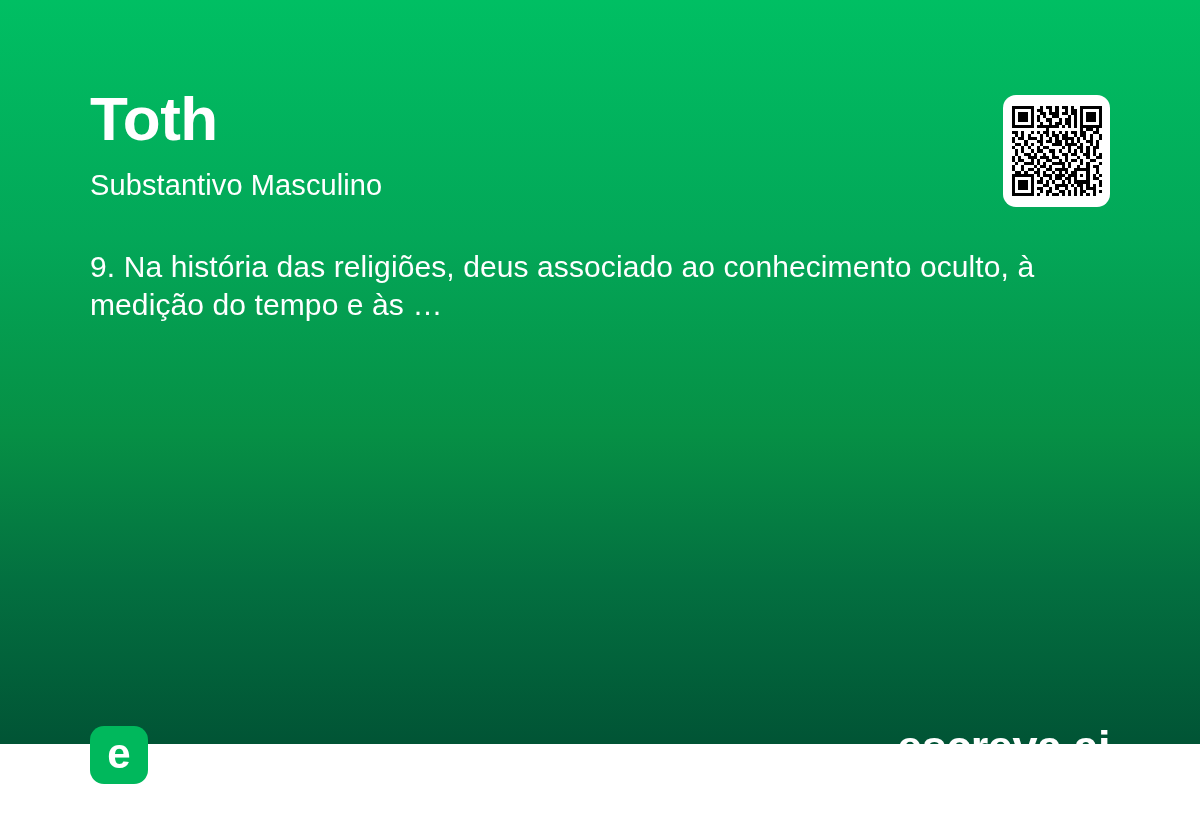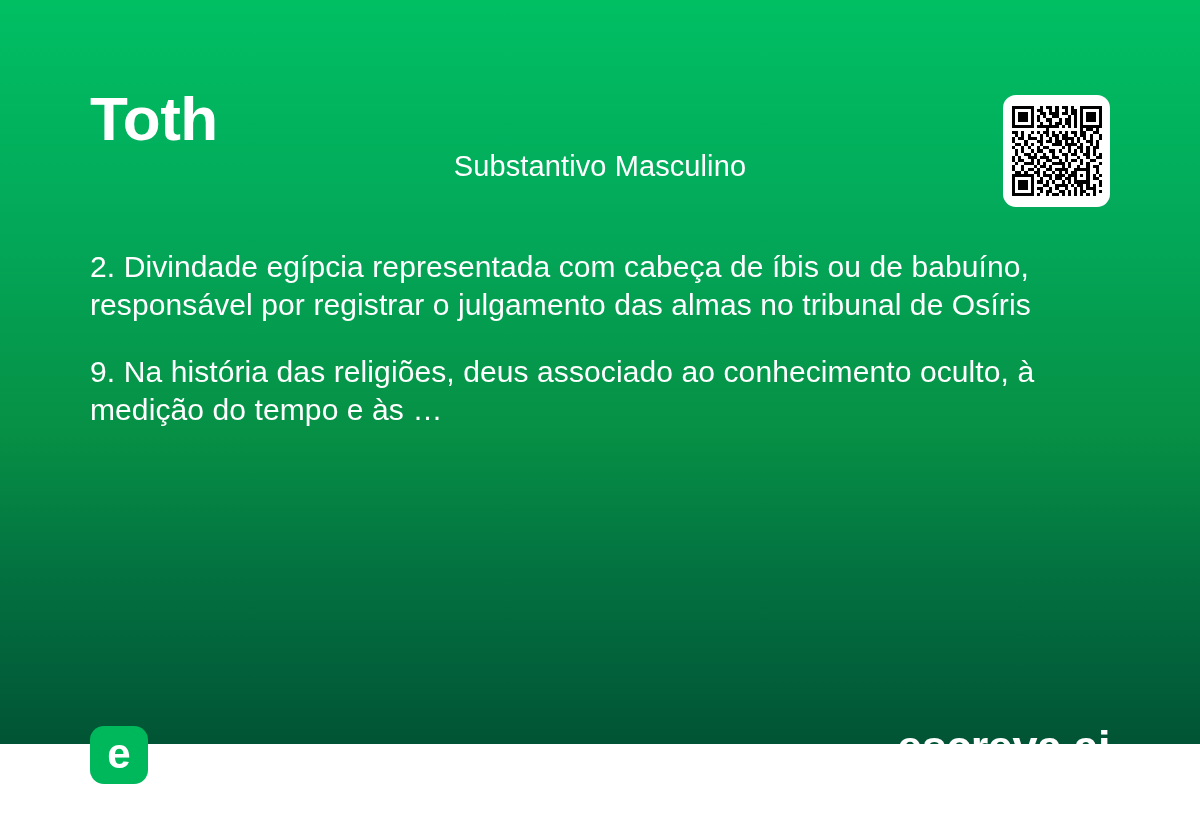--- a/index.html
+++ b/index.html
@@ -28,27 +28,26 @@
     width:1020px;
   }
   .title {
     font-size:62px;
     font-weight:bold;
     letter-spacing:-0.5px;
     line-height:1.0;
     color:#ffffff;
   }
   .subtitle {
-    margin-top:1px;
+    margin-top:20px;
     font-size:29px;
     font-weight:400;
     letter-spacing:0.1px;
     color:#ffffff;
     line-height:1.1;
-    text-align:center;
   }
 
   
   .qr-card {
     position:absolute;
     left:1003px; top:95px;
     width:107px; height:112px;
     background:#ffffff;
     border-radius:13px;
     display:flex;
@@ -348,21 +347,20 @@
           <rect x="16" y="28" width="1" height="1"></rect>
             <rect x="20" y="28" width="1" height="1"></rect>
           <rect x="22" y="28" width="1" height="1"></rect>
             <rect x="24" y="28" width="1" height="1"></rect>
         </g>
       </svg>
     </span>
   </div>
 
   <div class="definitions">
-    <p class="definition">2. Divindade egípcia representada com cabeça de íbis ou de babuíno, responsável por registrar o julgamento das almas no tribunal de Osíris</p>
     <p class="definition">9. Na história das religiões, deus associado ao conhecimento oculto, à medição do tempo e às …</p>
   </div>
 
   <div class="logo-mark">
     <span class="glyph">e</span>
   </div>
 
   <div class="brand">escreva.ai</div>
 
 </div>

